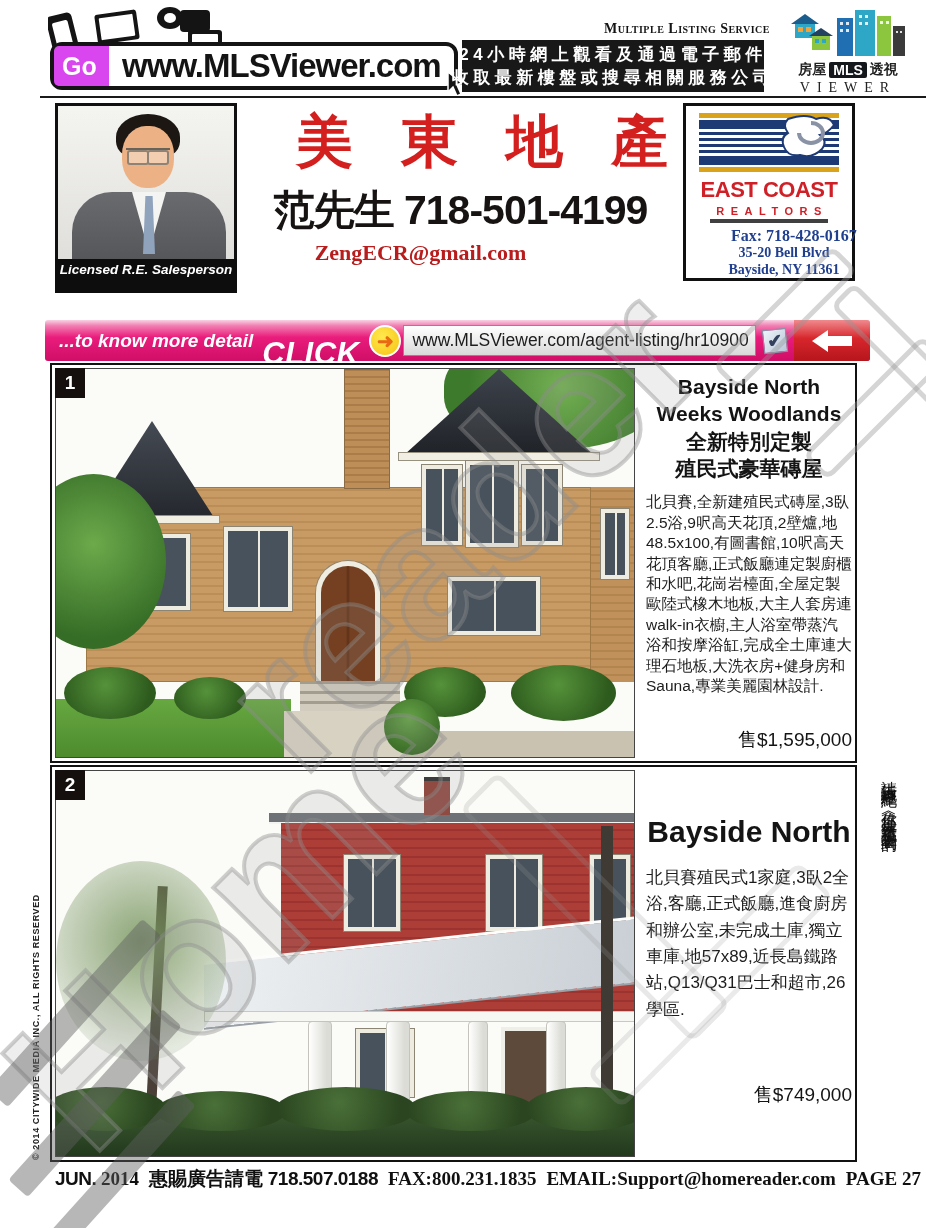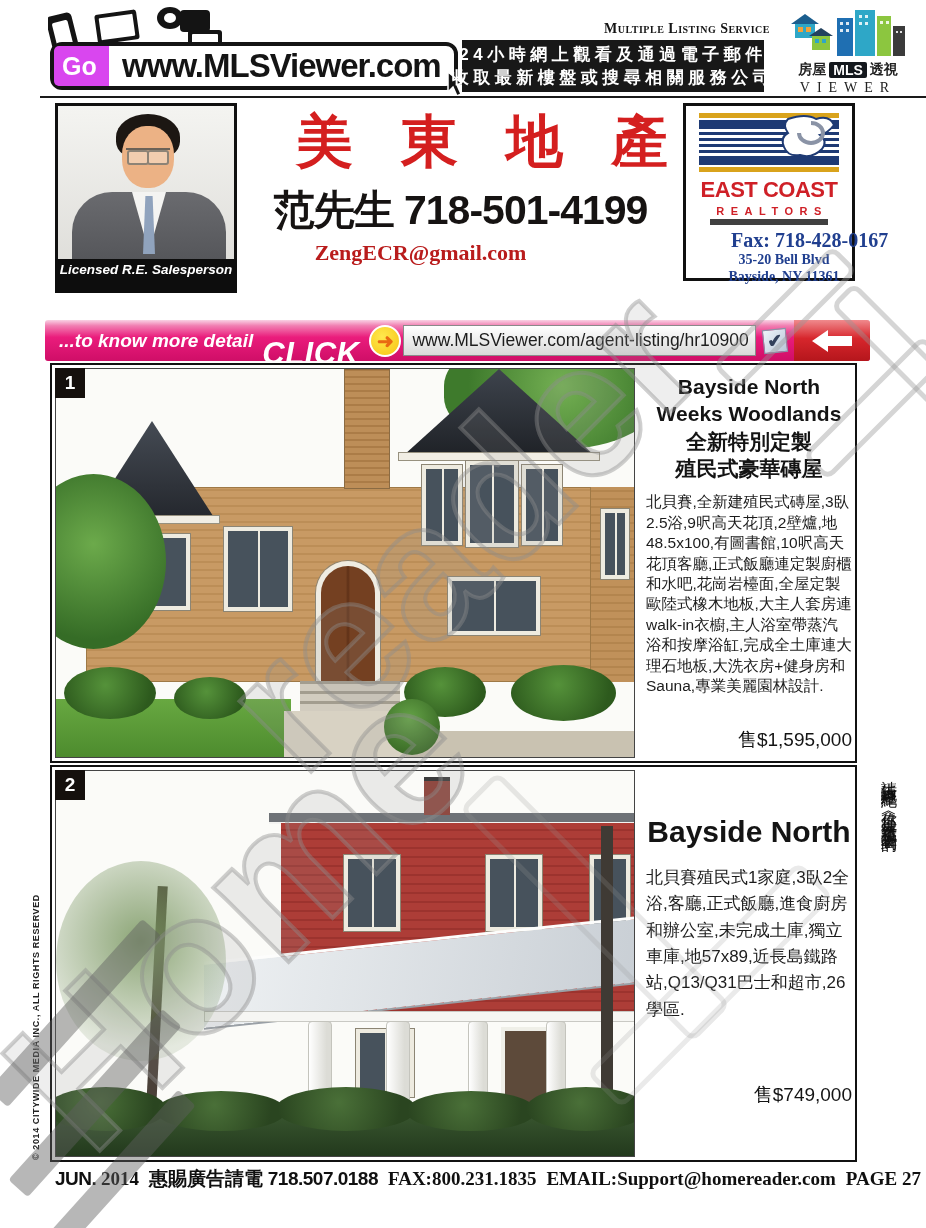--- a/index.html
+++ b/index.html
@@ -76,22 +76,22 @@
   }
   .agent-email {
     position:absolute; left:238px; top:240px; width:365px; text-align:center;
     font-family:"Liberation Serif", serif; font-weight:bold; font-size:22px; color:#b91c1c;
   }
   .ec-box {
     position:absolute; left:683px; top:103px; width:172px; height:178px;
     border:3px solid #101010; background:#fff; text-align:center; padding-top:5px;
   }
   .ec-name { color:#cf2027; font-weight:bold; font-size:22px; letter-spacing:-0.5px; line-height:1; margin-top:2px; white-space:nowrap; }
-  .ec-realtors { color:#cf2027; font-weight:bold; font-size:11px; letter-spacing:6.5px; text-indent:6px; border-bottom:6px solid #404040; display:inline-block; padding-bottom:2px; margin-top:2px; white-space:nowrap; }
-  .ec-fax  { color:#203f8f; font-family:"Liberation Serif", serif; font-weight:bold; font-size:20px; margin-top:4px; white-space:nowrap;padding-left:45px; }
+  .ec-realtors { color:#cf2027; font-weight:bold; font-size:11px; letter-spacing:6.5px; text-indent:6px; border-bottom:4px solid #404040; display:inline-block; padding-bottom:2px; margin-top:2px; white-space:nowrap; }
+  .ec-fax  { color:#203f8f; font-family:"Liberation Serif", serif; font-weight:bold; font-size:16px; margin-top:4px; white-space:nowrap;padding-left:45px; }
   .ec-addr { color:#203f8f; font-family:"Liberation Serif", serif; font-weight:bold; font-size:14px; line-height:1.2; white-space:nowrap;padding-left:30px; }
   .slogan-bar {
     position:absolute; left:237px; top:283px; width:620px; height:35px;
     background:#17110f; color:#fff; font-size:22px; font-weight:bold;
     letter-spacing:2px; text-align:center; line-height:35px; white-space:nowrap;
   }
 
   
   .click-bar {
     position:absolute; left:45px; top:320px; width:825px; height:41px;

